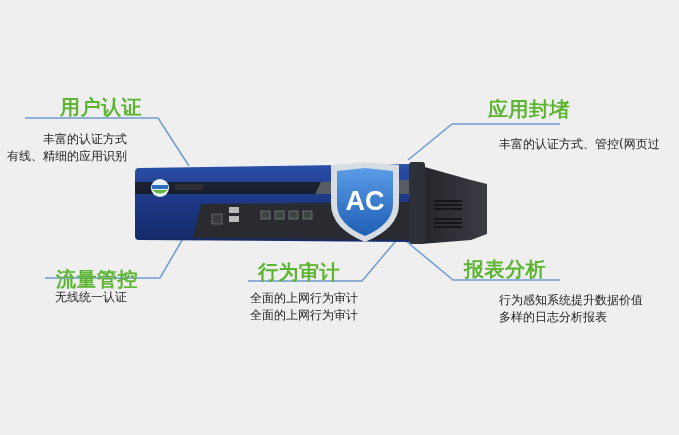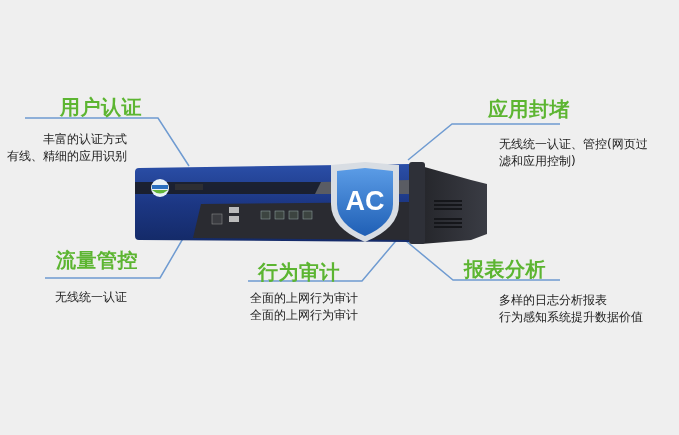--- a/index.html
+++ b/index.html
@@ -81,32 +81,31 @@
 </svg>
 
 <div class="feature-title" style="left:60px;top:94px;">用户认证</div>
 <div class="feature-desc right" style="right:552px;top:131px;">
   <div>丰富的认证方式</div>
   <div>有线、精细的应用识别</div>
 </div>
 
 <div class="feature-title" style="left:488px;top:96px;">应用封堵</div>
 <div class="feature-desc" style="left:499px;top:136px;">
-  <div>无线统一认证、管控(网页过</div>
-  <div>滤和应用控制)</div>
+  <div>丰富的认证方式、管控(网页过</div>
 </div>
 
-<div class="feature-title" style="left:56px;top:247px;">流量管控</div>
+<div class="feature-title" style="left:56px;top:266px;">流量管控</div>
 <div class="feature-desc right" style="right:552px;top:289px;">
   <div>无线统一认证</div>
 </div>
 
 <div class="feature-title" style="left:258px;top:259px;">行为审计</div>
 <div class="feature-desc" style="left:250px;top:290px;">
   <div>全面的上网行为审计</div>
   <div>全面的上网行为审计</div>
 </div>
 
 <div class="feature-title" style="left:464px;top:256px;">报表分析</div>
 <div class="feature-desc" style="left:499px;top:292px;">
+  <div>行为感知系统提升数据价值</div>
   <div>多样的日志分析报表</div>
-  <div>行为感知系统提升数据价值</div>
 </div>
 
 </body></html>

